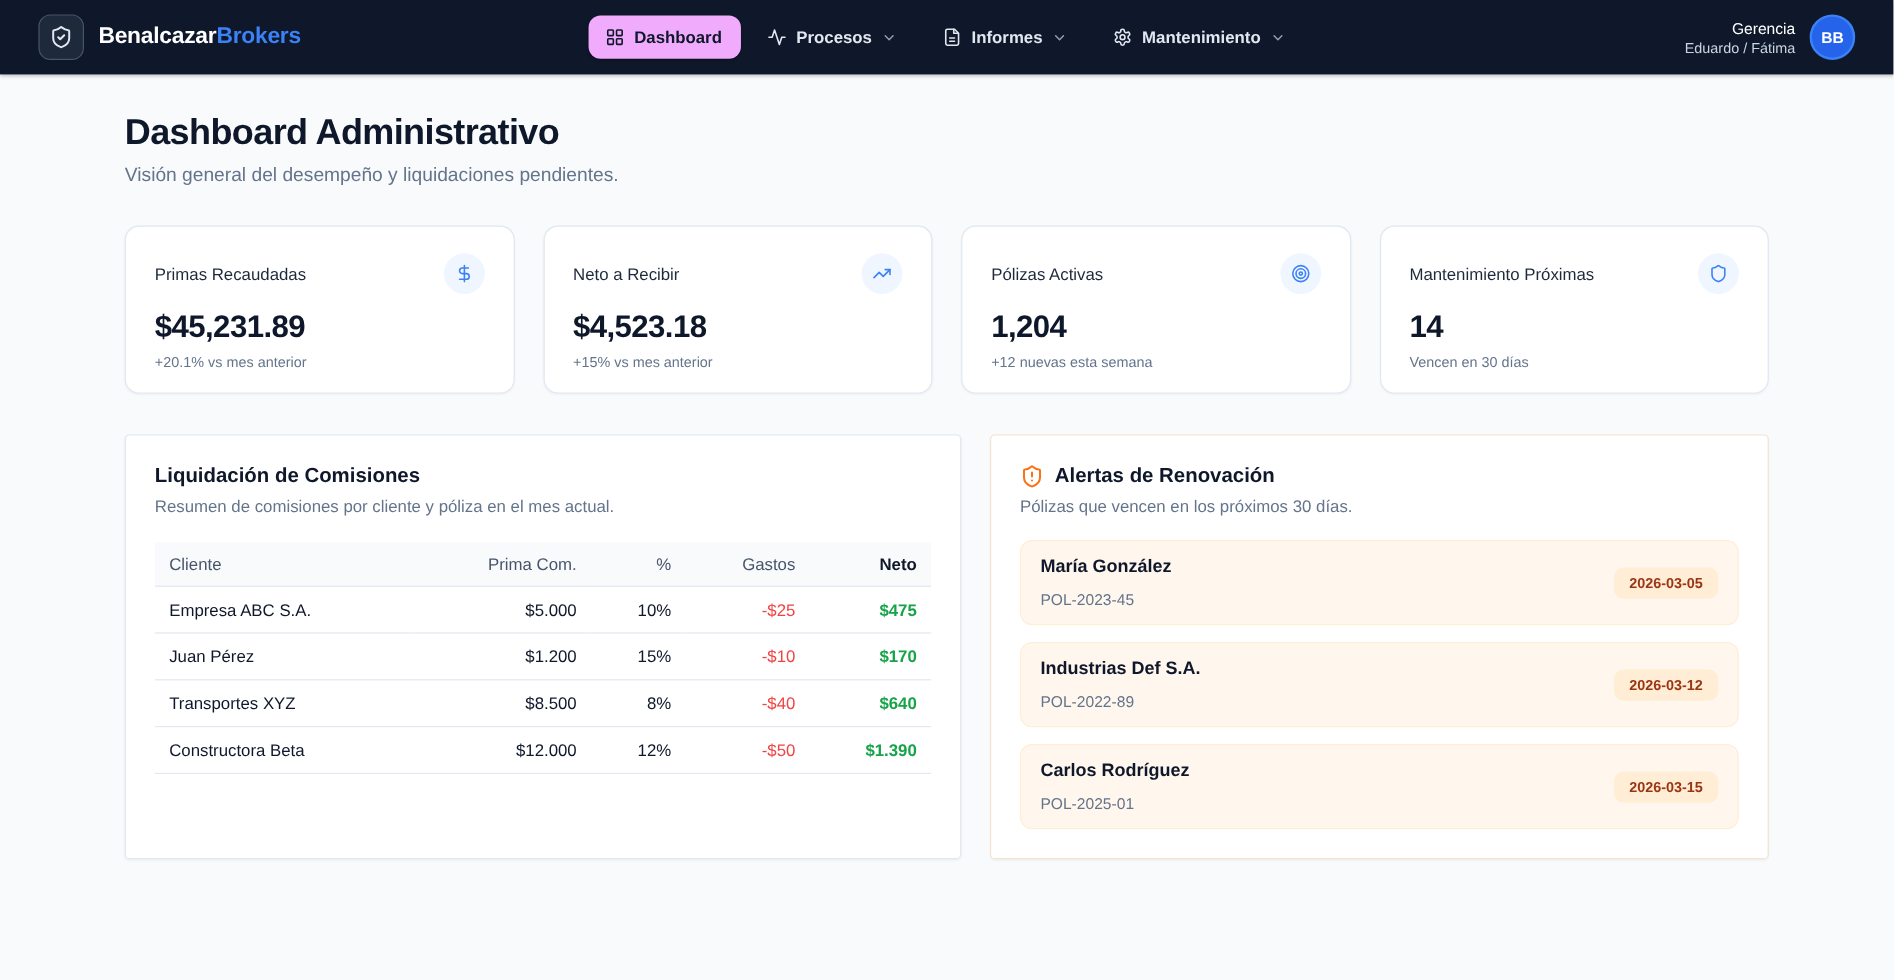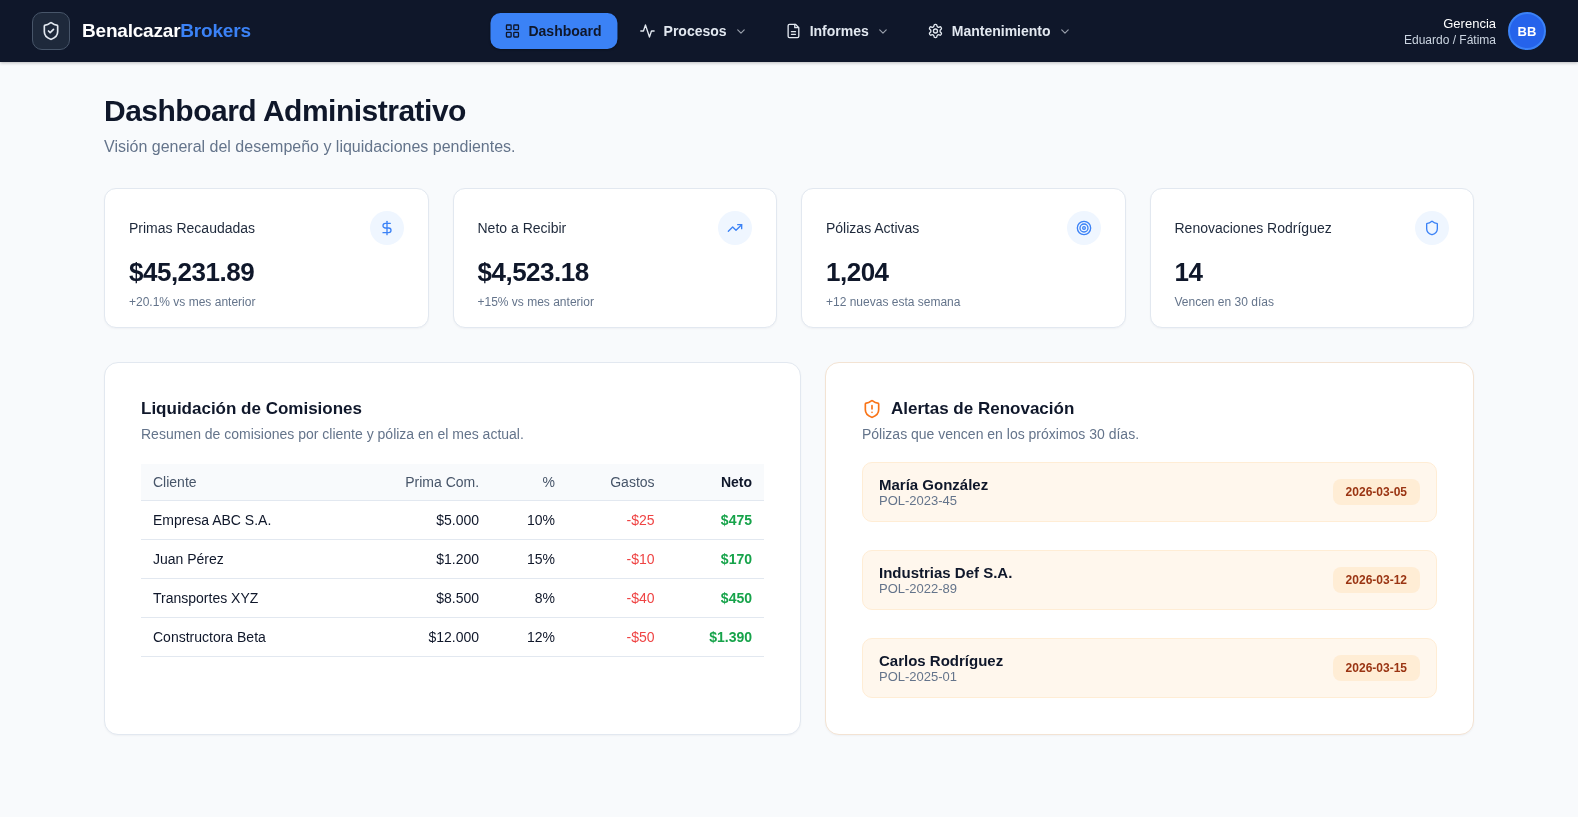--- a/index.html
+++ b/index.html
@@ -30,21 +30,21 @@
     position:absolute; left:50%; transform:translateX(-50%);
     display:flex; align-items:center; gap:6px;
   }
   .nav-item {
     display:flex; align-items:center; gap:8px; padding:10px 16px;
     font-size:14px; font-weight:600; color:#e2e8f0; border-radius:10px;
     cursor:pointer; white-space:nowrap;
   }
   .nav-item .chev { opacity:.65; }
   .nav-item.active {
-    background:#3b82f6; color:#0f172a; box-shadow:0 1px 2px rgba(0,0,0,.3);padding-left:14px;
+    background:#f0abfc; color:#0f172a; box-shadow:0 1px 2px rgba(0,0,0,.3);padding-left:14px;
   }
 
   .nav-right { display:flex; align-items:center; gap:12px; }
   .user-meta { text-align:right; }
   .user-role { font-size:13px; font-weight:400; color:#ffffff; }
   .user-names { font-size:12px; color:#cbd5e1; margin-top:2px; }
   .avatar {
     width:38px; height:38px; border-radius:50%; background:#2563eb;
     border:2px solid #3b82f6; color:#fff; font-size:13px; font-weight:700;
     display:flex; align-items:center; justify-content:center; cursor:pointer;
@@ -66,21 +66,21 @@
   .stat-icon {
     width:34px; height:34px; border-radius:50%; background:#eff6ff;
     display:flex; align-items:center; justify-content:center; color:#3b82f6;
   }
   .stat-value { font-size:26px; font-weight:800; color:#0f172a; margin-top:12px; letter-spacing:-0.5px; }
   .stat-note { font-size:12px; color:#64748b; margin-top:7px; }
 
   
   .bottom { display:grid; grid-template-columns:697px 1fr; gap:24px; margin-top:34px; }
   .card {
-    background:#fff; border:1px solid #e2e8f0; border-radius:14px; padding:36px;
+    background:#fff; border:1px solid #e2e8f0; border-radius:4px; padding:24px;
     box-shadow:0 1px 2px rgba(15,23,42,.04);
   }
   .card-title { font-size:17px; font-weight:700; color:#0f172a; }
   .card-subtitle { font-size:14px; color:#64748b; margin-top:7px; }
 
   
   table.commissions { width:100%; border-collapse:collapse; margin-top:22px; }
   table.commissions th {
     background:#f8fafc; font-size:14px; font-weight:500; color:#475569;
     padding:10px 12px; text-align:right;
@@ -93,28 +93,28 @@
   }
   table.commissions tr:last-child td { border-bottom:1px solid #e2e8f0; }
   table.commissions td.c-cliente { text-align:left; font-weight:500; }
   table.commissions td.c-gastos { color:#ef4444; }
   table.commissions td.c-neto { color:#16a34a; font-weight:700; }
 
   
   .alerts-card { border-color:#f3e3d3; }
   .alerts-head { display:flex; align-items:center; gap:9px; color:#f97316; }
   .alerts-head .card-title { color:#0f172a; }
-  .alert-list { margin-top:20px; display:flex; flex-direction:column; gap:28px; }
+  .alert-list { margin-top:20px; display:flex; flex-direction:column; gap:14px; }
   .alert-item {
     display:flex; align-items:center; justify-content:space-between;
     background:#fff7ed; border:1px solid #ffedd5; border-radius:10px;
     padding:13px 16px;
   }
   .alert-name { font-size:15px; font-weight:700; color:#0f172a; }
-  .alert-policy { font-size:13px; color:#64748b; margin-top:0; }
+  .alert-policy { font-size:13px; color:#64748b; margin-top:11px; }
   .alert-badge {
     background:#ffedd5; color:#9a3412; font-size:12px; font-weight:700;
     padding:6px 13px; border-radius:8px; white-space:nowrap;
   }
 </style>
 </head>
 <body>
 
 <nav class="navbar">
   <div class="nav-left">
@@ -242,21 +242,21 @@
               <circle cx="12" cy="12" r="2"></circle>
           </svg>
         </span>
       </div>
       <div class="stat-value">1,204</div>
       <div class="stat-note">+12 nuevas esta semana</div>
     </div>
 
     <div class="stat-card">
       <div class="stat-top">
-        <span class="stat-label">Renovaciones Rodríguez</span>
+        <span class="stat-label">Mantenimiento Próximas</span>
         <span class="stat-icon">
           <svg width="16" height="16" viewBox="0 0 24 24" fill="none" stroke="currentColor" stroke-width="2" stroke-linecap="round" stroke-linejoin="round">
             <path d="M20 13c0 5-3.5 7.5-7.66 8.95a1 1 0 0 1-.67-.01C7.5 20.5 4 18 4 13V6a1 1 0 0 1 1-1c2 0 4.5-1.2 6.24-2.72a1.17 1.17 0 0 1 1.52 0C14.51 3.81 17 5 19 5a1 1 0 0 1 1 1z"></path>
           </svg>
         </span>
       </div>
       <div class="stat-value">14</div>
       <div class="stat-note">Vencen en 30 días</div>
     </div>
   </section>
@@ -290,21 +290,21 @@
             <td>$1.200</td>
             <td>15%</td>
             <td class="c-gastos">-$10</td>
             <td class="c-neto">$170</td>
           </tr>
           <tr>
             <td class="c-cliente">Transportes XYZ</td>
             <td>$8.500</td>
             <td>8%</td>
             <td class="c-gastos">-$40</td>
-            <td class="c-neto">$450</td>
+            <td class="c-neto">$640</td>
           </tr>
           <tr>
             <td class="c-cliente">Constructora Beta</td>
             <td>$12.000</td>
             <td>12%</td>
             <td class="c-gastos">-$50</td>
             <td class="c-neto">$1.390</td>
           </tr>
         </tbody>
       </table>

